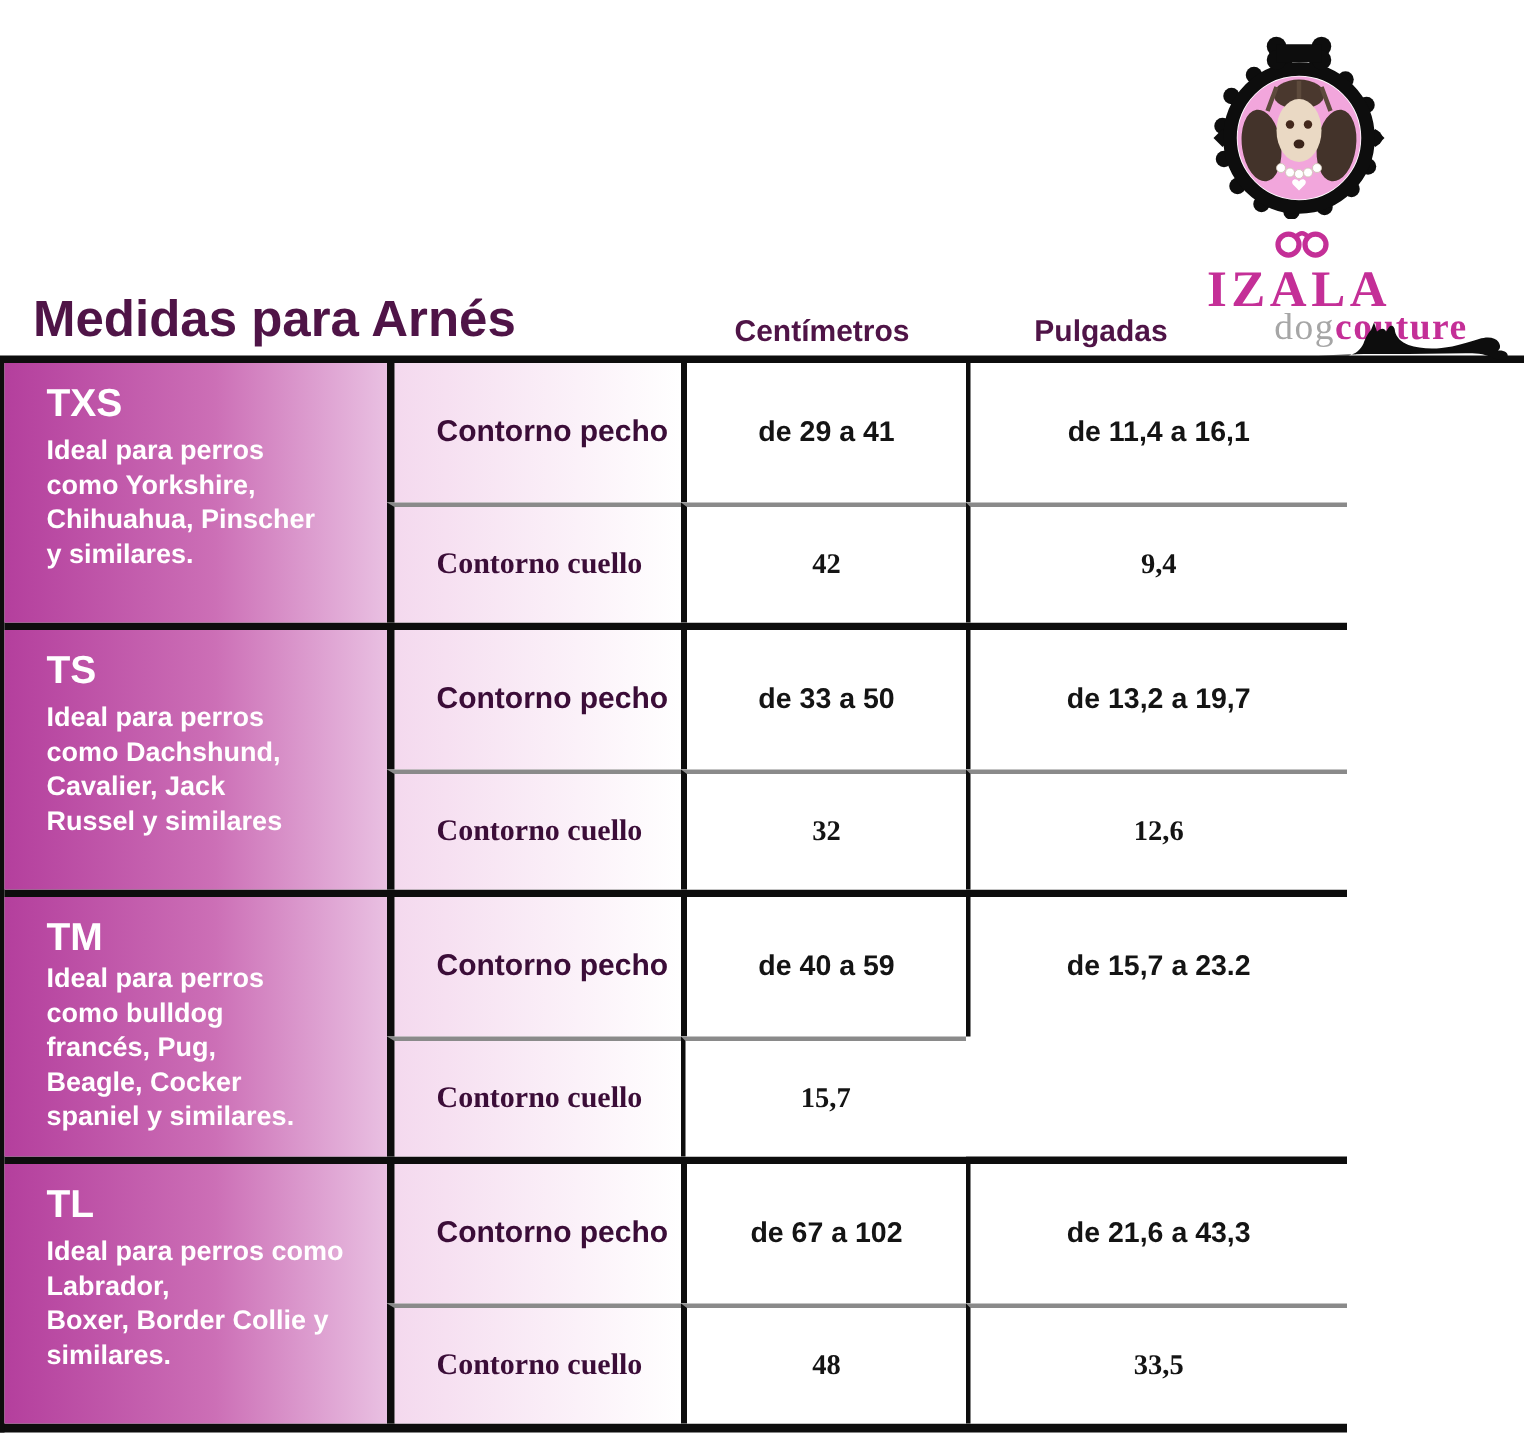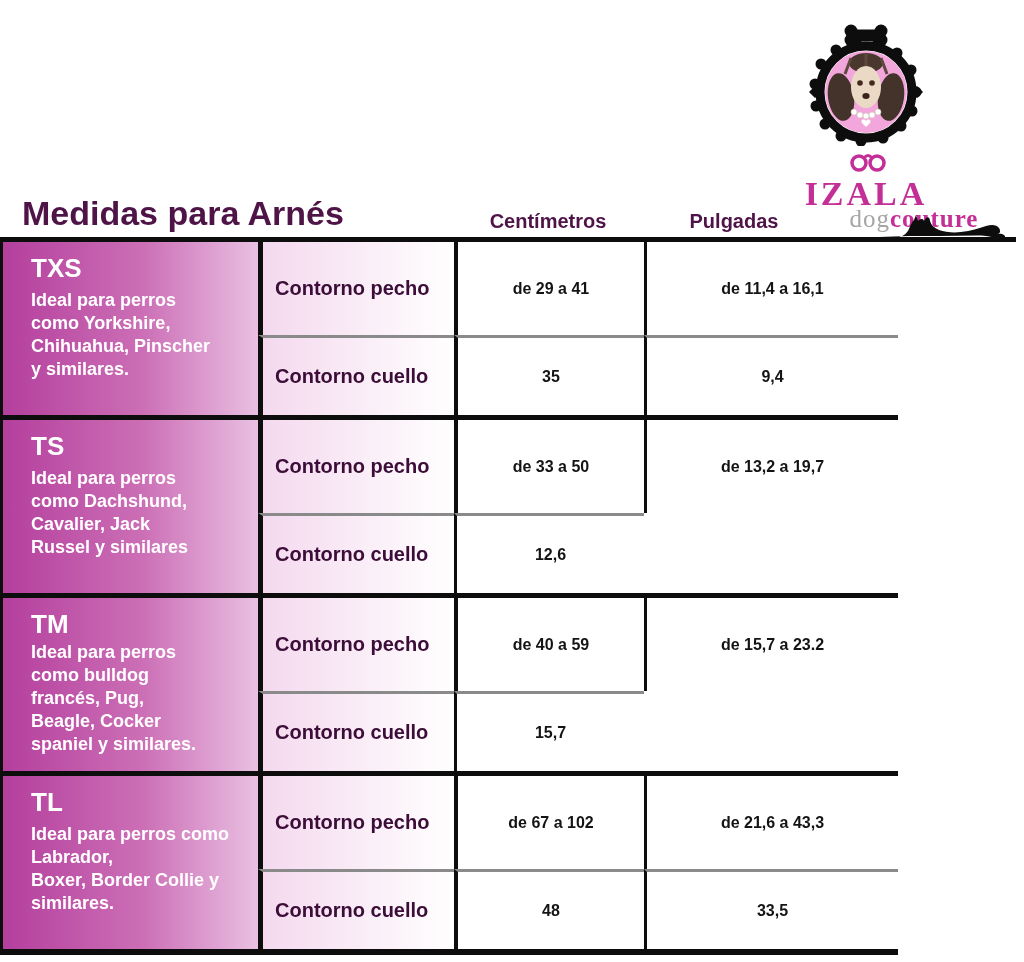--- a/index.html
+++ b/index.html
@@ -49,30 +49,30 @@
   .cell-size{
     grid-row:1/3;grid-column:1;
     background:linear-gradient(90deg,#b43f9d 0%,#cc6fb6 55%,#e9c0e2 100%);
     padding:13px 6px 0 28px;color:#ffffff;
   }
   .size-label{font-size:26px;font-weight:700;line-height:1;margin:0 0 8px 0;}
   .size-desc{font-size:18px;font-weight:700;line-height:1.28;white-space:pre-line;}
   .cell-measure{
     background:linear-gradient(90deg,#f4d9ee 0%,#ffffff 100%);
     border-left:5px solid #0d0d0d;
-    display:flex;align-items:center;padding-left:12px;
+    display:flex;align-items:center;padding-left:28px;
     font-size:20px;font-weight:700;color:#3b0d38;
   }
   .cell-val{
     background:#ffffff;display:flex;align-items:center;justify-content:center;
-    font-size:16px;font-weight:700;color:#141414;
+    font-size:19px;font-weight:700;color:#141414;
   }
   .cell-cm{border-left:4px solid #0d0d0d;}
   .cell-in{border-left:3px solid #0d0d0d;}
-  .r2{border-top:3px solid #8a8a8a;}
+  .r2{border-top:3px solid #8a8a8a;font-family:Liberation Serif, serif;}
 </style>
 </head>
 <body>
 
 <div class="page">
 
   <div class="logo">
     <svg class="logo-art" viewBox="0 0 170 122">
 
       <g fill="#0d0d0d">
@@ -149,36 +149,37 @@
         <div class="size-label">TXS</div>
         <div class="size-desc">Ideal para perros
 como Yorkshire,
 Chihuahua, Pinscher
 y similares.</div>
       </div>
       <div class="cell cell-measure">Contorno pecho</div>
       <div class="cell cell-val cell-cm">de 29  a 41</div>
       <div class="cell cell-val cell-in">de 11,4 a 16,1</div>
       <div class="cell cell-measure r2">Contorno cuello</div>
-      <div class="cell cell-val cell-cm r2">35</div>
+      <div class="cell cell-val cell-cm r2">42</div>
       <div class="cell cell-val cell-in r2">9,4</div>
     </div>
 
     <div class="block">
       <div class="cell cell-size">
         <div class="size-label">TS</div>
         <div class="size-desc">Ideal para perros
 como Dachshund,
 Cavalier, Jack
 Russel y similares</div>
       </div>
       <div class="cell cell-measure">Contorno pecho</div>
       <div class="cell cell-val cell-cm">de 33 a 50</div>
       <div class="cell cell-val cell-in">de 13,2 a 19,7</div>
       <div class="cell cell-measure r2">Contorno cuello</div>
+      <div class="cell cell-val cell-cm r2">32</div>
       <div class="cell cell-val cell-in r2">12,6</div>
     </div>
 
     <div class="block">
       <div class="cell cell-size">
         <div class="size-label" style="margin-bottom:4px">TM</div>
         <div class="size-desc">Ideal para perros
 como bulldog
 francés, Pug,
 Beagle, Cocker

